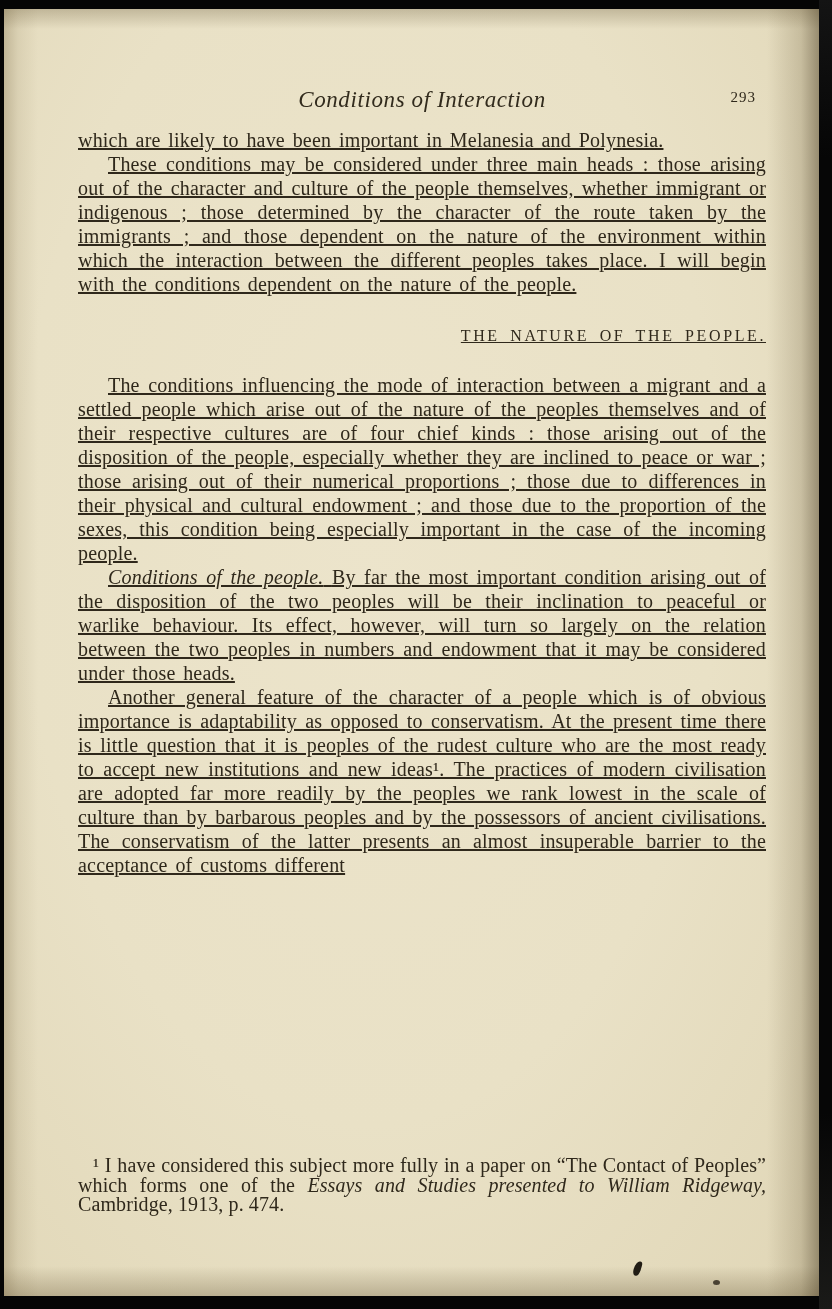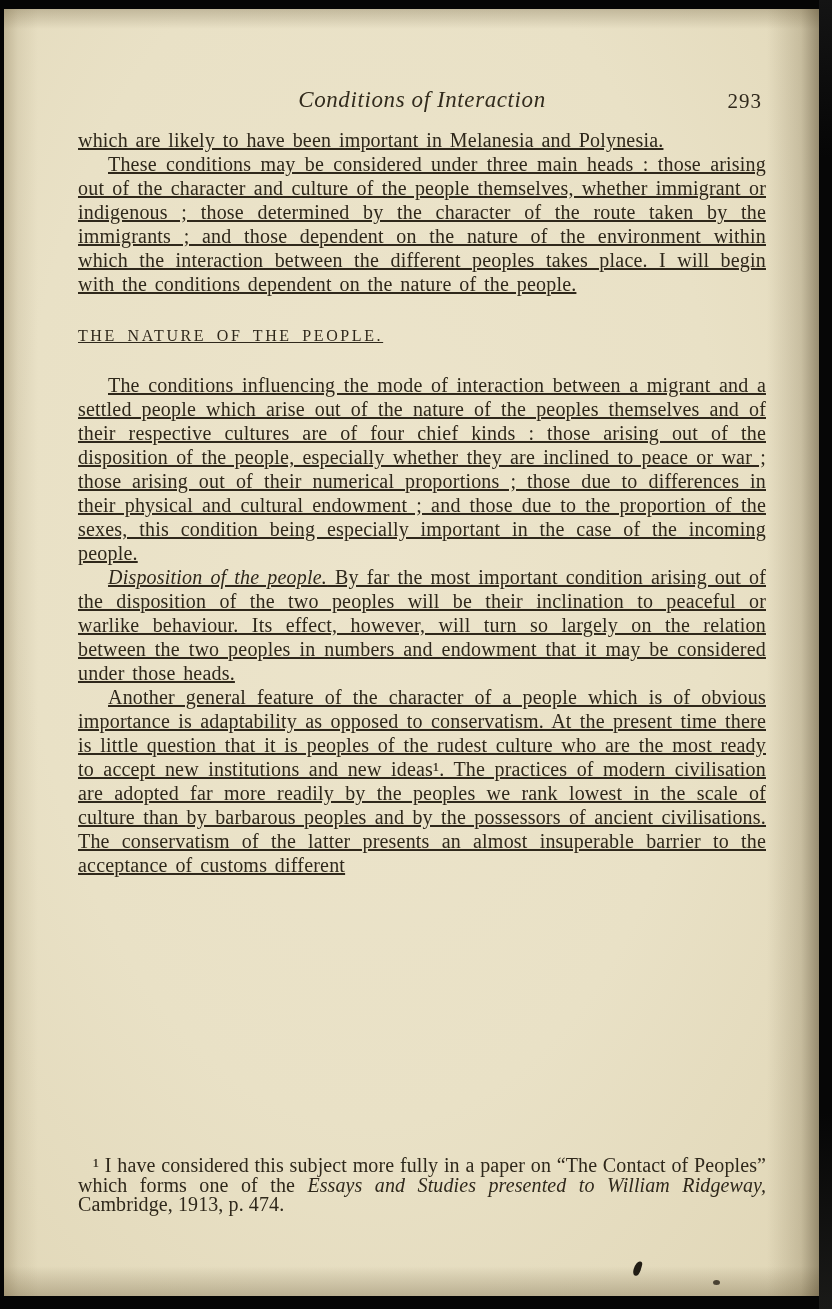--- a/index.html
+++ b/index.html
@@ -43,23 +43,23 @@
   .header-title {
     display: block;
     text-align: center;
     font-style: italic;
     font-size: 23px;
     letter-spacing: 0.6px;
     color: #322b1d;
   }
   .page-number {
     position: absolute;
-    right: 4px;
+    right: 10px;
     top: 2px;
-    font-size: 21px;
+    font-size: 15px;
     letter-spacing: 1px;
   }
   .text-block {
     position: absolute;
     left: 74px;
     top: 119px;
     width: 688px;
     font-size: 20px;
     line-height: 24px;
     text-align: justify;
@@ -69,21 +69,21 @@
   }
   .text-block p {
     margin: 0;
     text-indent: 30px;
   }
   .text-block p.noindent {
     text-indent: 0;
   }
   .section-heading {
     margin: 28px 0 25px 0;
-    text-align: left;
+    text-align: right;
     font-weight: normal;
     font-size: 16px;
     letter-spacing: 2.6px;
     word-spacing: 4px;
     text-indent: 0;
   }
   .lead-italic {
     font-style: italic;
   }
   .footnote {
@@ -142,21 +142,21 @@
     </div>
 
     <div class="text-block">
       <p class="noindent">which are likely to have been important in Melanesia and Polynesia.</p>
       <p>These conditions may be considered under three main heads : those arising out of the character and culture of the people themselves, whether immigrant or indigenous ; those determined by the character of the route taken by the immigrants ; and those dependent on the nature of the environment within which the interaction between the different peoples takes place. I will begin with the conditions dependent on the nature of the people.</p>
 
       <h3 class="section-heading">THE NATURE OF THE PEOPLE.</h3>
 
       <p>The conditions influencing the mode of interaction between a migrant and a settled people which arise out of the nature of the peoples themselves and of their respective cultures are of four chief kinds : those arising out of the disposition of the people, especially whether they are inclined to peace or war ; those arising out of their numerical proportions ; those due to differences in their physical and cultural endowment ; and those due to the proportion of the sexes, this condition being especially important in the case of the incoming people.</p>
 
-      <p><span class="lead-italic">Disposition of the people.</span> <span>By far the most important condition arising out of the disposition of the two peoples will be their inclination to peaceful or warlike behaviour. Its effect, however, will turn so largely on the relation between the two peoples in numbers and endowment that it may be considered under those heads.</span></p>
+      <p><span class="lead-italic">Conditions of the people.</span> <span>By far the most important condition arising out of the disposition of the two peoples will be their inclination to peaceful or warlike behaviour. Its effect, however, will turn so largely on the relation between the two peoples in numbers and endowment that it may be considered under those heads.</span></p>
 
       <p>Another general feature of the character of a people which is of obvious importance is adaptability as opposed to conservatism. At the present time there is little question that it is peoples of the rudest culture who are the most ready to accept new institutions and new ideas¹. The practices of modern civilisation are adopted far more readily by the peoples we rank lowest in the scale of culture than by barbarous peoples and by the possessors of ancient civilisations. The conservatism of the latter presents an almost insuperable barrier to the acceptance of customs different</p>
     </div>
 
     <div class="footnote"><span>¹ I have considered this subject more fully in a paper on “The Contact of Peoples” which forms one of the </span><i>Essays and Studies presented to William Ridgeway,</i><span> Cambridge, 1913, p. 474.</span></div>
 
     <div class="ink-mark-1"></div>
     <div class="ink-mark-2"></div>
 
   </div>

